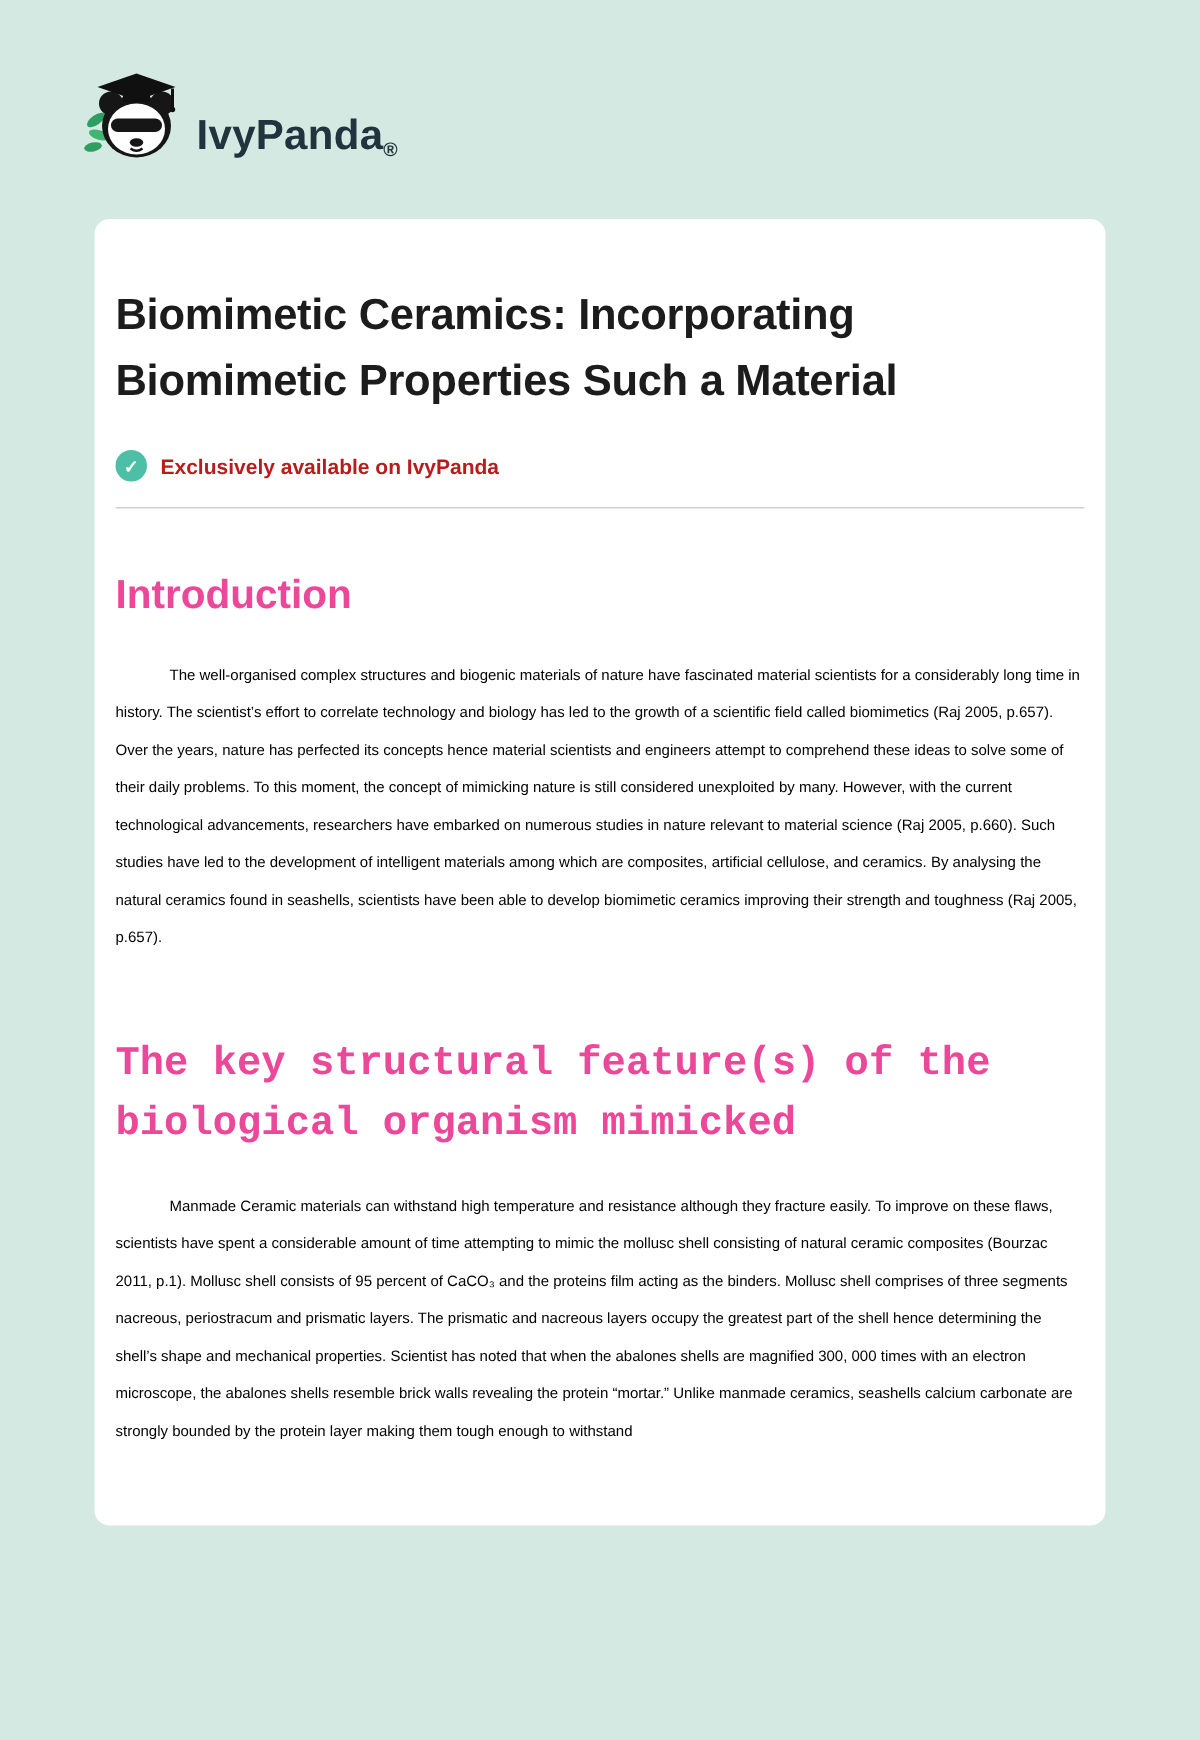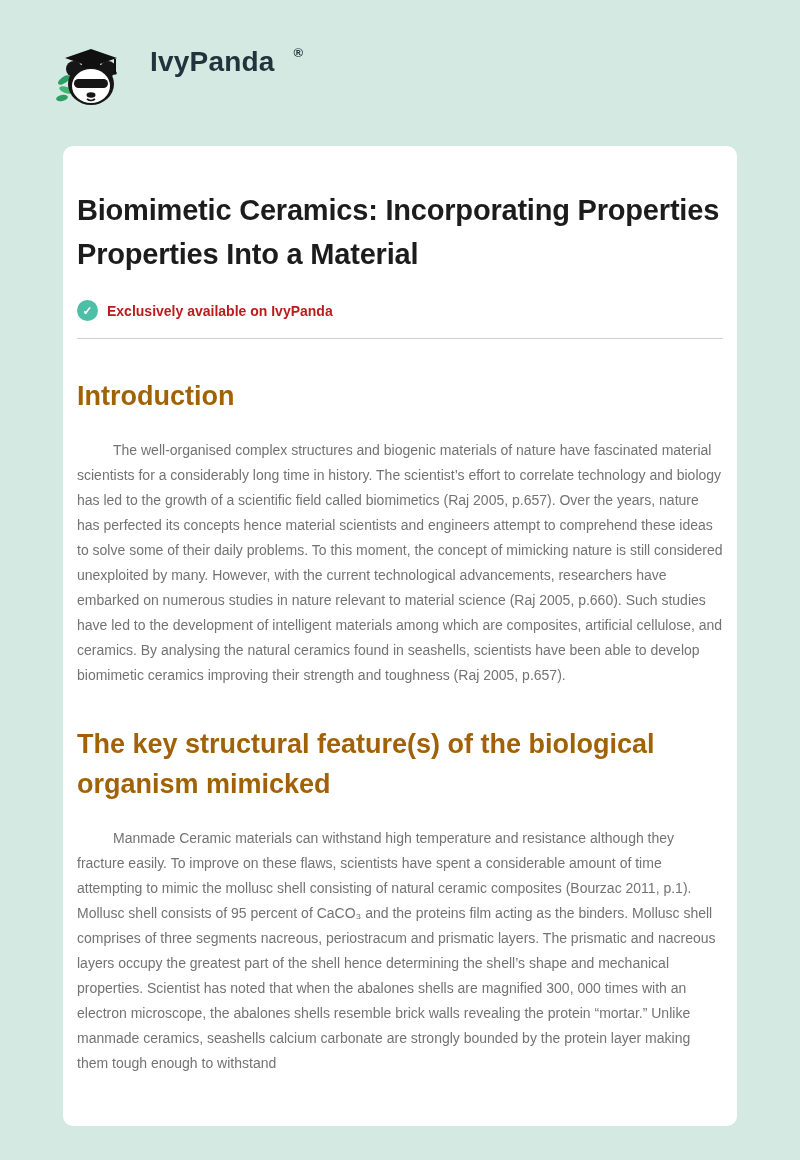--- a/index.html
+++ b/index.html
@@ -22,22 +22,21 @@
     margin: 0 0 40px -8px;
     padding-top: 8px;
   }
   .essay-by {
     font-size: 30px;
     color: #4c5a63;
     margin-right: 16px;
   }
   .logo-wrap {
     display: flex;
-    align-items: flex-start;
-    gap: 19px;
+    align-items: flex-end;
   }
   .logo-wrap svg { display: block; }
   .brand {
     font-size: 28px;
     font-weight: 700;
     color: #22333d;
     margin-left: 10px;
     letter-spacing: 0.2px;
   }
   .brand-reg {
@@ -87,30 +86,30 @@
   .divider {
     border: none;
     border-top: 1px solid #cfcfcf;
     margin: 17px 0 0;
   }
   .section-heading {
     margin: 37px 0 22px;
     font-size: 27px;
     line-height: 40px;
     font-weight: 700;
-    color: #a16207;
+    color: #ec4899;
   }
   .body-paragraph {
     margin: 0;
-    font-size: 14px;
+    font-size: 10px;
     line-height: 25px;
-    color: #737373;
+    color: #000000;
     text-indent: 36px;
   }
-  section + section .section-heading { margin-top: 36px; }
+  section + section .section-heading { margin-top: 52px; font-family: Liberation Mono, monospace; }
 </style>
 </head>
 <body>
 
 <div class="page">
 
   <header class="site-header">
     <span class="logo-wrap">
       <span>
         <svg width="66" height="60" viewBox="0 0 66 60" aria-hidden="true">
@@ -136,21 +135,21 @@
           <circle cx="60" cy="27" r="1.8" fill="#101010"></circle>
         </svg>
       </span>
       <span class="brand">IvyPanda</span>
         <span class="brand-reg">®</span>
     </span>
   </header>
 
   <main class="card">
 
-    <h1 class="essay-title">Biomimetic Ceramics: Incorporating Properties Properties Into a Material</h1>
+    <h1 class="essay-title">Biomimetic Ceramics: Incorporating Biomimetic Properties Such a Material</h1>
 
     <div class="badge">
       <span class="check-circle">✓</span>
       <span class="badge-text">Exclusively available on IvyPanda</span>
     </div>
 
     <hr class="divider">
 
     <section>
       <h2 class="section-heading">Introduction</h2>

